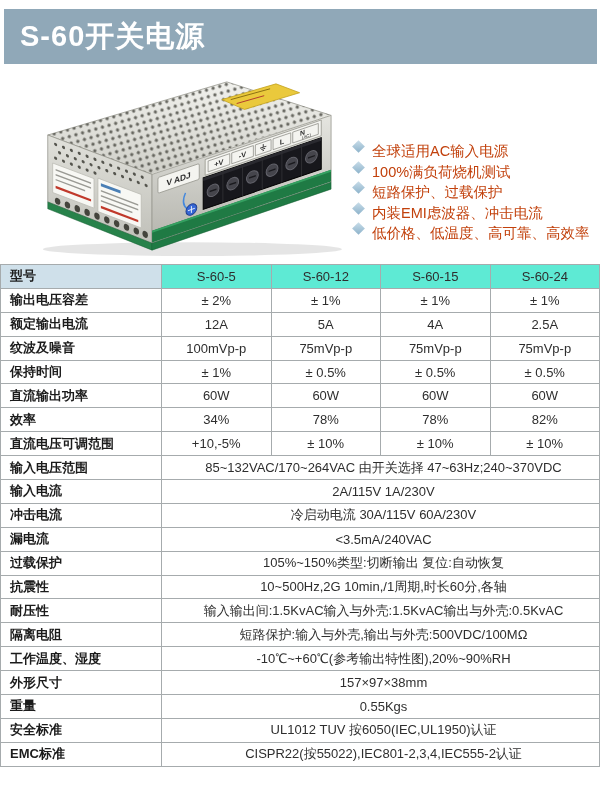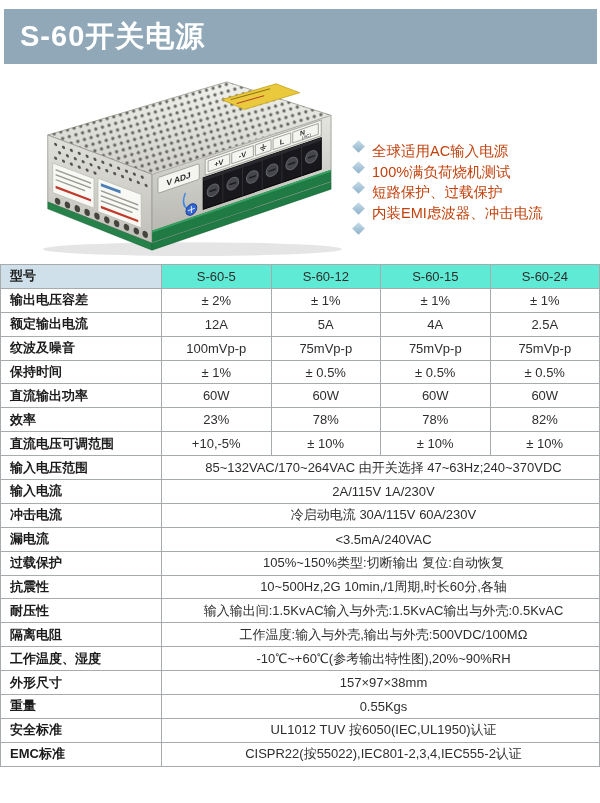--- a/index.html
+++ b/index.html
@@ -245,20 +245,21 @@
         <li class="feature">
           <span class="diamond"></span>
           <span>短路保护、过载保护</span>
         </li>
         <li class="feature">
           <span class="diamond"></span>
           <span>内装EMI虑波器、冲击电流</span>
         </li>
         <li class="feature">
           <span class="diamond"></span>
+          <span>低价格、低温度、高可靠、高效率</span>
         </li>
       </ul>
   </section>
 
   <table class="spec">
     <colgroup>
       <col class="c0">
         <col>
         <col>
         <col>
@@ -304,21 +305,21 @@
         </tr>
         <tr>
           <th class="rowlabel">直流输出功率</th>
           <td class="val">60W</td>
           <td class="val">60W</td>
           <td class="val">60W</td>
           <td class="val">60W</td>
         </tr>
         <tr>
           <th class="rowlabel">效率</th>
-          <td class="val">23%</td>
+          <td class="val">34%</td>
           <td class="val">78%</td>
           <td class="val">78%</td>
           <td class="val">82%</td>
         </tr>
         <tr>
           <th class="rowlabel">直流电压可调范围</th>
           <td class="val">+10,-5%</td>
           <td class="val">± 10%</td>
           <td class="val">± 10%</td>
           <td class="val">± 10%</td>
@@ -346,21 +347,21 @@
         <tr>
           <th class="rowlabel">抗震性</th>
           <td colspan="4" class="spanval">10~500Hz,2G 10min,/1周期,时长60分,各轴</td>
         </tr>
         <tr>
           <th class="rowlabel">耐压性</th>
           <td colspan="4" class="spanval">输入输出间:1.5KvAC输入与外壳:1.5KvAC输出与外壳:0.5KvAC</td>
         </tr>
         <tr>
           <th class="rowlabel">隔离电阻</th>
-          <td colspan="4" class="spanval">工作温度:输入与外壳,输出与外壳:500VDC/100MΩ</td>
+          <td colspan="4" class="spanval">短路保护:输入与外壳,输出与外壳:500VDC/100MΩ</td>
         </tr>
         <tr>
           <th class="rowlabel">工作温度、湿度</th>
           <td colspan="4" class="spanval">-10℃~+60℃(参考输出特性图),20%~90%RH</td>
         </tr>
         <tr>
           <th class="rowlabel">外形尺寸</th>
           <td colspan="4" class="spanval">157×97×38mm</td>
         </tr>
         <tr>

